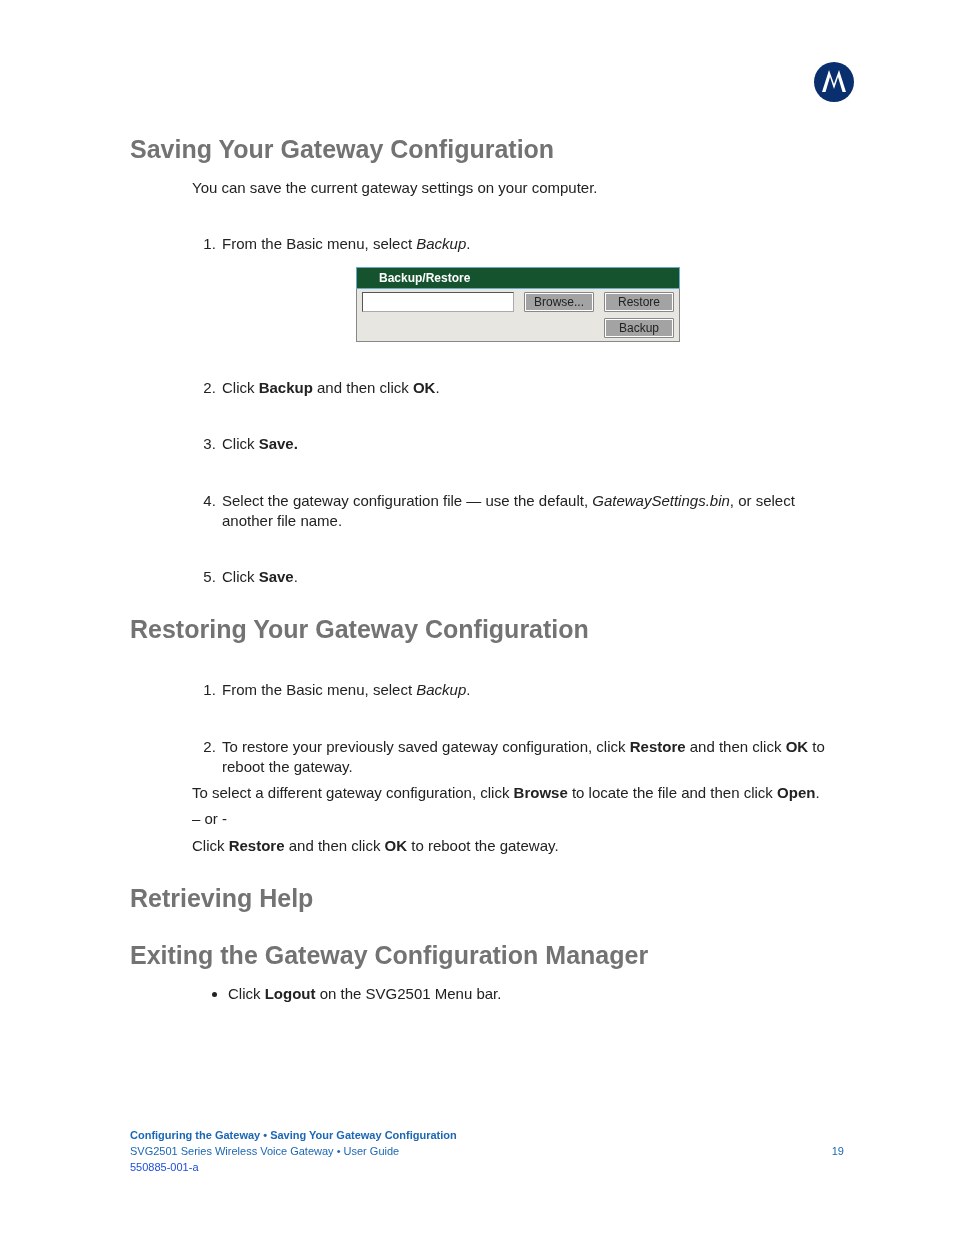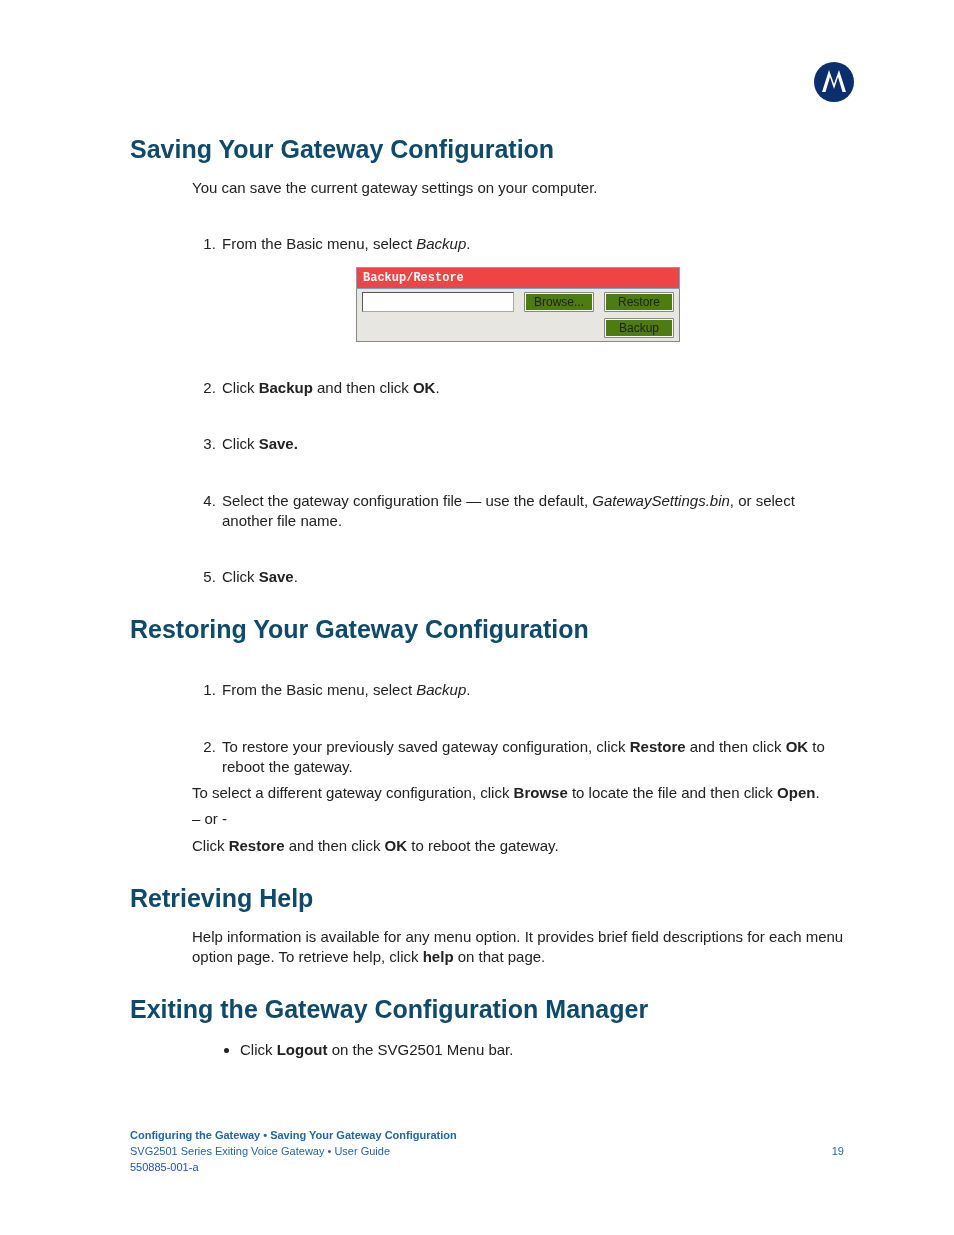--- a/index.html
+++ b/index.html
@@ -26,66 +26,66 @@
     background: #0A2F6E;
     display: flex;
     align-items: center;
     justify-content: center;
   }
   .logo svg { width: 32px; height: 32px; }
   h2 {
     font-family: "Arial Narrow", Arial, sans-serif;
     font-stretch: condensed;
     font-weight: bold;
-    color: #0c4a6e;
+    color: #737373;
     font-size: 25px;
     margin: 0 0 14px 0;
   }
   .section { margin-bottom: 28px; }
   .first-section { margin-top: 75px; }
   .body-indent { margin-left: 62px; font-size: 15px; line-height: 1.35; }
   .body-indent p { margin: 0 0 6px 0; }
   ol { margin: 4px 0 0 0; padding-left: 28px; }
   ol > li { margin-bottom: 6px; padding-left: 2px; margin-top: 36px; }
-  ul { list-style: disc; margin: 16px; padding-left: 32px; }
+  ul { list-style: disc; margin: 4px; padding-left: 32px; }
   ul > li { margin-bottom: 6px; }
   .subpara { margin-left: 30px; margin-bottom: 6px; }
   em { font-style: italic; }
   strong { font-weight: bold; }
 
   
   .br-widget {
     border: 1px solid #888;
     border-collapse: collapse;
     margin: 12px auto 14px auto;
     background: #E8E6E0;
     width: 296px;
     font-size: 12px;
     font-family: Tahoma, Arial, sans-serif;
   }
   .br-title {
-    background: #ef4444;
+    background: #14532d;
     color: #fff;
     font-weight: bold;
-    padding: 2px 6px;
+    padding: 2px 22px;
     border: 1px solid #6aa8cc;
-    font-family: Liberation Mono, monospace;
+    font-family: Liberation Sans, sans-serif;
   }
   .br-row td { padding: 3px 5px; }
   .br-input {
     border: 1px inset #aaa;
     background: #fff;
     height: 18px;
     width: 150px;
   }
   .br-btn {
     display: inline-block;
     border: 1px solid #888;
     border-radius: 1px;
-    background: #4d7c0f;
+    background: #a3a3a3;
     padding: 1px 8px;
     font-size: 12px;
     min-width: 52px;
     text-align: center;
     box-shadow: inset 0 0 0 1px #fff;
   }
 
   
   .footer {
     position: absolute;
@@ -159,36 +159,33 @@
         <li><span>To restore your previously saved gateway configuration, click </span><strong>Restore</strong><span> and then click </span><strong>OK</strong><span> to reboot the gateway.</span></li>
       </ol>
       <p class="subpara"><span>To select a different gateway configuration, click </span><strong>Browse</strong><span> to locate the file and then click </span><strong>Open</strong><span>.</span></p>
       <p class="subpara">– or -</p>
       <p class="subpara"><span>Click </span><strong>Restore</strong><span> and then click </span><strong>OK</strong><span> to reboot the gateway.</span></p>
     </div>
   </div>
 
   <div class="section">
     <h2>Retrieving Help</h2>
-    <div class="body-indent">
-      <p><span>Help information is available for any menu option. It provides brief field descriptions for each menu option page. To retrieve help, click </span><strong>help</strong><span> on that page.</span></p>
-    </div>
   </div>
 
   <div class="section">
     <h2>Exiting the Gateway Configuration Manager</h2>
     <div class="body-indent">
       <ul>
         <li><span>Click </span><strong>Logout</strong><span> on the SVG2501 Menu bar.</span></li>
       </ul>
     </div>
   </div>
 
   <div class="footer">
     <div class="breadcrumb">Configuring the Gateway • Saving Your Gateway Configuration</div>
     <div class="guide-line">
-      <span>SVG2501 Series Exiting Voice Gateway • User Guide</span>
+      <span>SVG2501 Series Wireless Voice Gateway • User Guide</span>
       <span class="pageno">19</span>
     </div>
     <div class="docnum">550885-001-a</div>
   </div>
 
 </div>
 
 </body></html>

